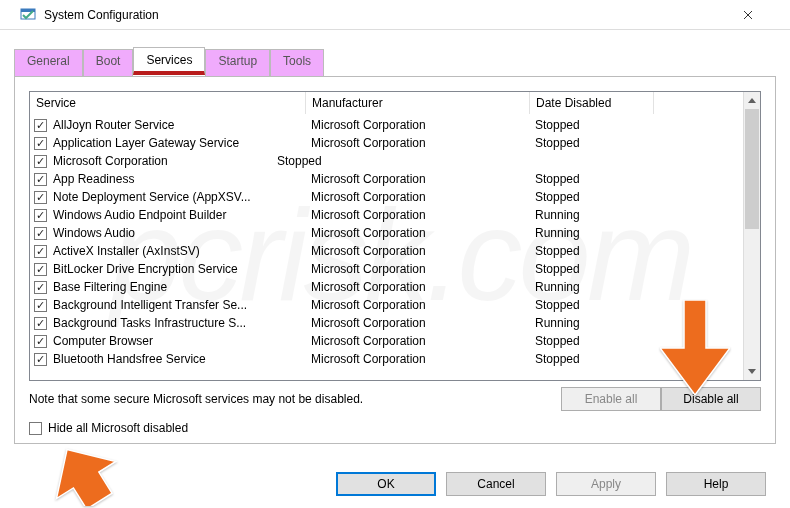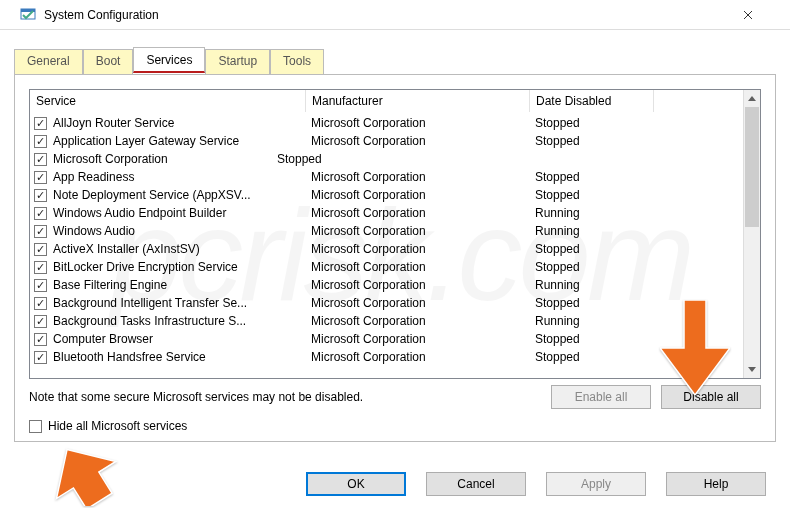--- a/index.html
+++ b/index.html
@@ -3,22 +3,22 @@
 <meta charset="utf-8">
 <style>
 * { box-sizing: border-box; font-family: 'Segoe UI', Tahoma, sans-serif; font-size: 12px; }
 body { margin: 0; background: #fff; width: 790px; height: 508px; overflow: hidden; position: relative; }
 .titlebar { height: 30px; display: flex; align-items: center; padding: 0 20px; border-bottom: 1px solid #ddd; }
 .titlebar .icon { width: 16px; height: 16px; margin-right: 8px; }
 .titlebar .title { flex: 1; }
 .titlebar .close { width: 45px; height: 28px; display: flex; align-items: center; justify-content: center; cursor: pointer; }
 .tabs { display: flex; padding: 18px 14px 0 14px; position: relative; }
 .tab { padding: 4px 12px; border: 1px solid #bbb; border-bottom: none; background: #fff; margin-right: 0; cursor: pointer; position: relative; top: 1px; color: #555; }
-.tab.selected { background: #fff; border-bottom: 2px solid #b91c1c; z-index: 2; color: #000; top: -1px; padding-top: 5px; }
-.tabs .tab:not(.selected) { background: #fef9c3; }
+.tab.selected { background: #fff; border-bottom: 4px solid #b91c1c; z-index: 2; color: #000; top: -1px; padding-top: 5px; }
+.tabs .tab:not(.selected) { background: #f0abfc; }
 .panel { margin: 0 14px 8px 14px; border: 1px solid #bbb; background: #fff; padding: 14px 14px 8px 14px; position: relative; }
 .listbox { border: 1px solid #828790; background: #fff; height: 290px; position: relative; display: flex; }
 .listcontent { flex: 1; overflow: hidden; }
 .header-row { display: flex; border-bottom: 0; height: 22px; align-items: flex-start; background: #fff; }
 .header-cell { padding: 2px 6px; height: 22px; display: flex; align-items: center; border-right: 1px solid #e2e2e2; background: #fff; }
 .col-service { width: 276px; }
 .col-manuf { width: 224px; }
 .col-status { width: 76px; }
 .col-date { width: 124px; }
 .row { display: flex; height: 18px; align-items: flex-end; padding-left: 4px; }
@@ -29,21 +29,21 @@
 .cell-manuf { width: 224px; }
 .cell-status { width: 76px; }
 .cell-date { width: 100px; }
 .scrollbar { width: 17px; background: #f0f0f0; display: flex; flex-direction: column; border-left: 1px solid #ddd; }
 .sb-btn { height: 17px; display: flex; align-items: center; justify-content: center; background: #f0f0f0; cursor: pointer; }
 .sb-btn svg { display: block; }
 .sb-track { flex: 1; position: relative; }
 .sb-thumb { position: absolute; left: 1px; right: 1px; top: 0; height: 120px; background: #cdcdcd; }
 .note-row { display: flex; align-items: center; margin-top: 6px; }
 .note-row .note { flex: 1; }
-.btn { min-width: 100px; height: 24px; border: 1px solid #adadad; background: #e1e1e1; margin-left: 10px; cursor: pointer; }
+.btn { min-width: 100px; height: 24px; border: 1px solid #adadad; background: #e1e1e1; cursor: pointer; }
 .btn.disabled { color: #888; background: #efefef; cursor: default; }
 .hide-row { margin-top: 10px; display: flex; align-items: center; }
 .hide-row .cb { margin-right: 6px; }
 .bottom-bar { display: flex; justify-content: flex-end; padding: 12px 24px; gap: 10px; position: absolute; left: 0; right: 0; bottom: 0; }
 .bottom-bar .btn { width: 100px; text-align: center; }
 .btn.default { border-color: #0078d7; box-shadow: inset 0 0 0 1px #0078d7; }
 .arrow { position: absolute; pointer-events: none; z-index: 50; }
 .arrow svg { display: block; filter: drop-shadow(0 1px 1px rgba(0,0,0,0.25)); }
 .wm { position: absolute; color: rgba(0,0,0,0.04); font-size: 130px; font-weight: 400; font-style: italic; letter-spacing: -4px; pointer-events: none; white-space: nowrap; transform: rotate(0deg); }
 </style>
@@ -201,21 +201,21 @@
   </div>
 
   <div class="note-row">
     <span class="note">Note that some secure Microsoft services may not be disabled.</span>
     <button class="btn disabled">Enable all</button>
     <button class="btn">Disable all</button>
   </div>
 
   <div class="hide-row">
     <span class="cb" id="hidecb"></span>
-    <span>Hide all Microsoft services</span>
+    <span>Hide all Microsoft disabled</span>
   </div>
 
 </div>
 
 <div class="bottom-bar">
   <button class="btn default">OK</button>
   <button class="btn">Cancel</button>
   <button class="btn disabled">Apply</button>
   <button class="btn">Help</button>
 </div>

